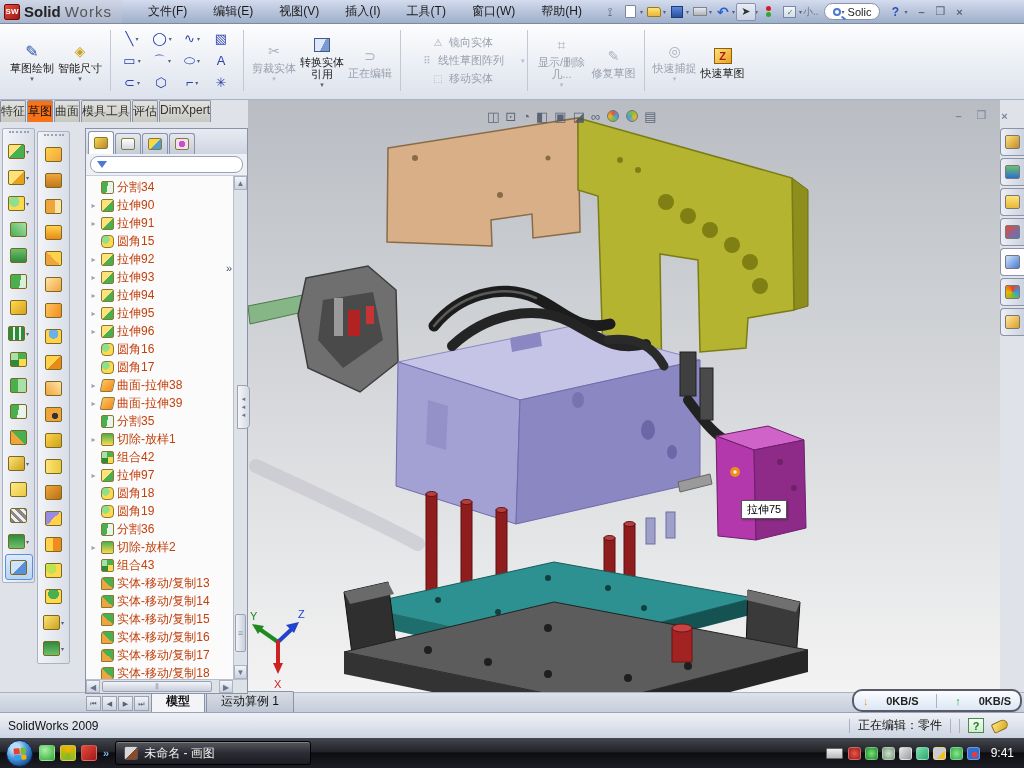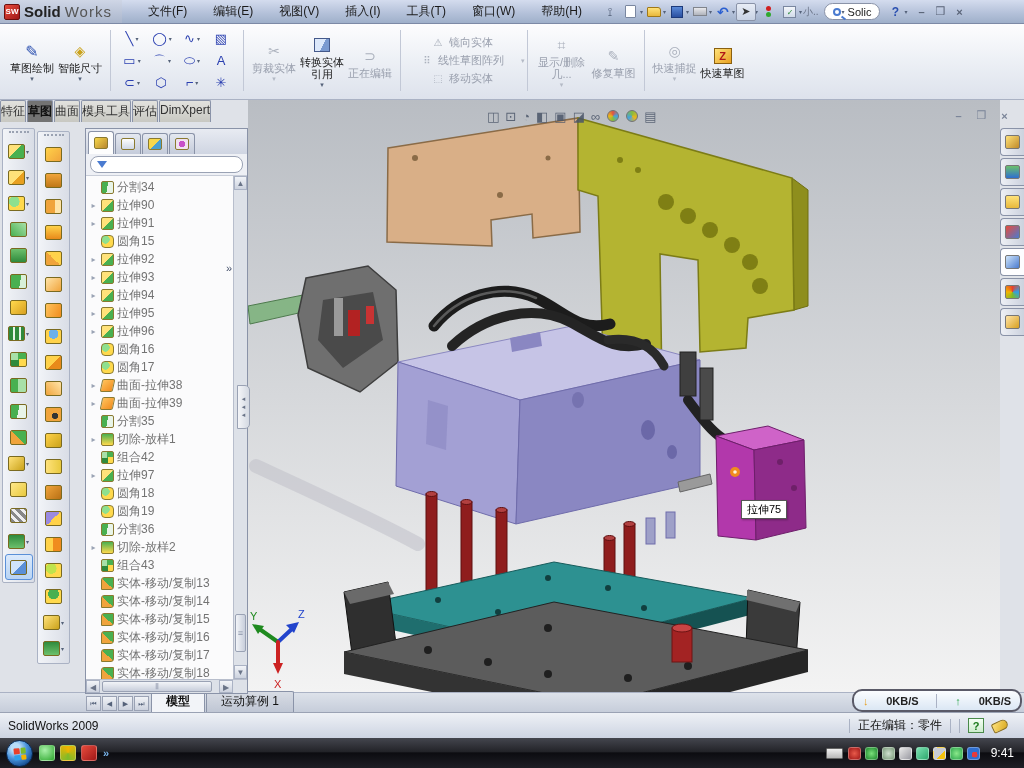--- a/index.html
+++ b/index.html
@@ -54,21 +54,21 @@
   #watermark{right:10px;top:30px;font-size:64px;font-style:italic;font-family:"Liberation Serif","DejaVu Serif",serif;color:#d7dce6;line-height:1;pointer-events:none;}
   .cube3d{width:16px;height:14px;background:linear-gradient(115deg,#dce8fa 55%,#7a9ad0 55%);border:1px solid #44598a;}
   .pencil{color:#2a4fb0;font-size:16px;}
   .dim-ic{color:#caa21a;font-size:14px;}
   .gray-ic{color:#aab0bc;font-size:14px;}
   .rapid-ic{width:18px;height:16px;background:linear-gradient(135deg,#ffe27a,#e8a020);border:1px solid #8a6010;color:#b01818;font-weight:bold;font-size:11px;line-height:14px;text-align:center;}
 
   
   #tabrow{left:0;top:100px;width:380px;height:22px;display:flex;z-index:5;}
   .cmtab{padding:2px 0;border:1px solid #8a93a8;border-bottom:none;background:linear-gradient(180deg,#e2e2de,#c8c8c2);margin-right:1px;font-size:12px;color:#333;border-radius:2px 2px 0 0;}
-  .cmtab.active{background:#737373;font-weight:bold;color:#111;}
+  .cmtab.active{background:#f97316;font-weight:normal;color:#111;}
 
   
   #viewport{left:248px;top:100px;width:752px;height:592px;}
   #headsup{left:487px;top:106px;height:20px;display:flex;align-items:center;gap:6px;z-index:6;opacity:.85;}
   .hui{color:#4a5568;font-size:13px;display:flex;align-items:center;gap:1px;}
   .ball{width:12px;height:12px;border-radius:50%;border:1px solid #666;}
   #docctl{left:950px;top:108px;display:flex;gap:6px;z-index:6;}
   .dbtn{width:17px;height:15px;display:flex;align-items:center;justify-content:center;color:#7a8498;font-weight:bold;font-size:11px;}
   #tooltip{left:741px;top:500px;background:#ffffff;border:1px solid #555;padding:1px 5px;font-size:11px;color:#000;z-index:7;box-shadow:1px 1px 2px rgba(0,0,0,.3);}
 
@@ -96,21 +96,21 @@
   .texp{width:9px;font-size:8px;color:#9aa3b4;text-align:center;}
   .texp.exp::before{content:"▸";}
   .ticon{width:13px;height:13px;border:1px solid #8a7a30;border-radius:2px;flex:none;}
   .ticon.split{background:linear-gradient(100deg,#49b050 48%,#e8f4e8 48%);}
   .ticon.extrude{background:linear-gradient(135deg,#ffe27a 52%,#49b050 52%);}
   .ticon.fillet{background:radial-gradient(circle at 32% 32%,#8ee08e 0 38%,#ffd94d 40%);border-radius:4px;}
   .ticon.surface{background:linear-gradient(135deg,#ffc35c,#f08c1e);transform:skewX(-12deg);}
   .ticon.cutloft{background:linear-gradient(180deg,#49b050,#ffd94d);}
   .ticon.combine{background:conic-gradient(#49b050 0 25%,#ffd94d 0 50%,#2f8a3c 0 75%,#a8e0a8 0);}
   .ticon.movecopy{background:linear-gradient(45deg,#f0a43c 50%,#49b050 50%);border-radius:3px 0 3px 0;}
-  .tlabel{font-size:12px;color:#737373;}
+  .tlabel{font-size:12px;color:#c2410c;}
   #vscroll{position:absolute;right:0;top:0;bottom:0;width:14px;background:#dde1e8;border-left:1px solid #b8becc;}
   .sarr{position:absolute;left:0;width:13px;height:14px;font-size:8px;color:#6a7488;text-align:center;line-height:14px;background:linear-gradient(180deg,#f2f4f8,#ccd2de);border:1px solid #aab2c4;}
   #sthumb{position:absolute;left:1px;width:11px;height:38px;top:438px;background:linear-gradient(90deg,#f2f4f8,#c8cedb);border:1px solid #9aa2b4;border-radius:2px;}
   #sthumb::after{content:"≡";display:block;text-align:center;color:#8a93a8;font-size:9px;line-height:36px;}
   #hscroll{height:14px;background:#dde1e8;border-top:1px solid #b8becc;position:relative;}
   .harr{position:absolute;top:0;width:14px;height:13px;font-size:8px;color:#6a7488;text-align:center;line-height:13px;background:linear-gradient(180deg,#f2f4f8,#ccd2de);border:1px solid #aab2c4;}
   #hthumb{position:absolute;left:16px;top:1px;width:110px;height:11px;background:linear-gradient(180deg,#f2f4f8,#c8cedb);border:1px solid #9aa2b4;border-radius:2px;text-align:center;color:#8a93a8;font-size:8px;line-height:10px;}
   #collapse{left:237px;top:385px;width:13px;height:44px;background:linear-gradient(90deg,#f4f5f8,#d4d9e2);border:1px solid #9aa2b4;border-radius:0 5px 5px 0;z-index:5;display:flex;flex-direction:column;align-items:center;justify-content:center;color:#6a7488;font-size:7px;line-height:8px;}
 
   
@@ -1053,20 +1053,24 @@
   <div id="quick">
 
   <span class="qli" style="background: radial-gradient(circle at 35% 30%, rgb(168, 240, 168), rgb(47, 168, 47));"></span>
       <span class="qli" style="background: conic-gradient(rgb(244, 180, 0), rgb(124, 187, 42), rgb(244, 180, 0));"></span>
       <span class="qli" style="background: linear-gradient(135deg, rgb(232, 75, 60), rgb(160, 24, 24));"></span>
     </div>
   <span class="chev">»</span>
   <div style="display:flex;gap:6px;">
 
 
+      <span class="taskbtn">
+        <span class="tb-ic paint-ic"></span>
+        <span>未命名 - 画图</span>
+      </span>
     </div>
   <div id="tray">
     <span class="kbd"></span>
     <span style="display:flex;gap:4px;">
 
     <span class="tico" style="background: radial-gradient(circle, rgb(232, 90, 74), rgb(160, 24, 24));"></span>
         <span class="tico" style="background: radial-gradient(circle, rgb(122, 224, 122), rgb(31, 138, 47));"></span>
         <span class="tico" style="background: radial-gradient(circle, rgb(207, 224, 207), rgb(122, 154, 122));"></span>
         <span class="tico" style="background: linear-gradient(135deg, rgb(232, 232, 232), rgb(154, 154, 162));"></span>
         <span class="tico" style="background: linear-gradient(135deg, rgb(122, 224, 176), rgb(47, 168, 111));"></span>

